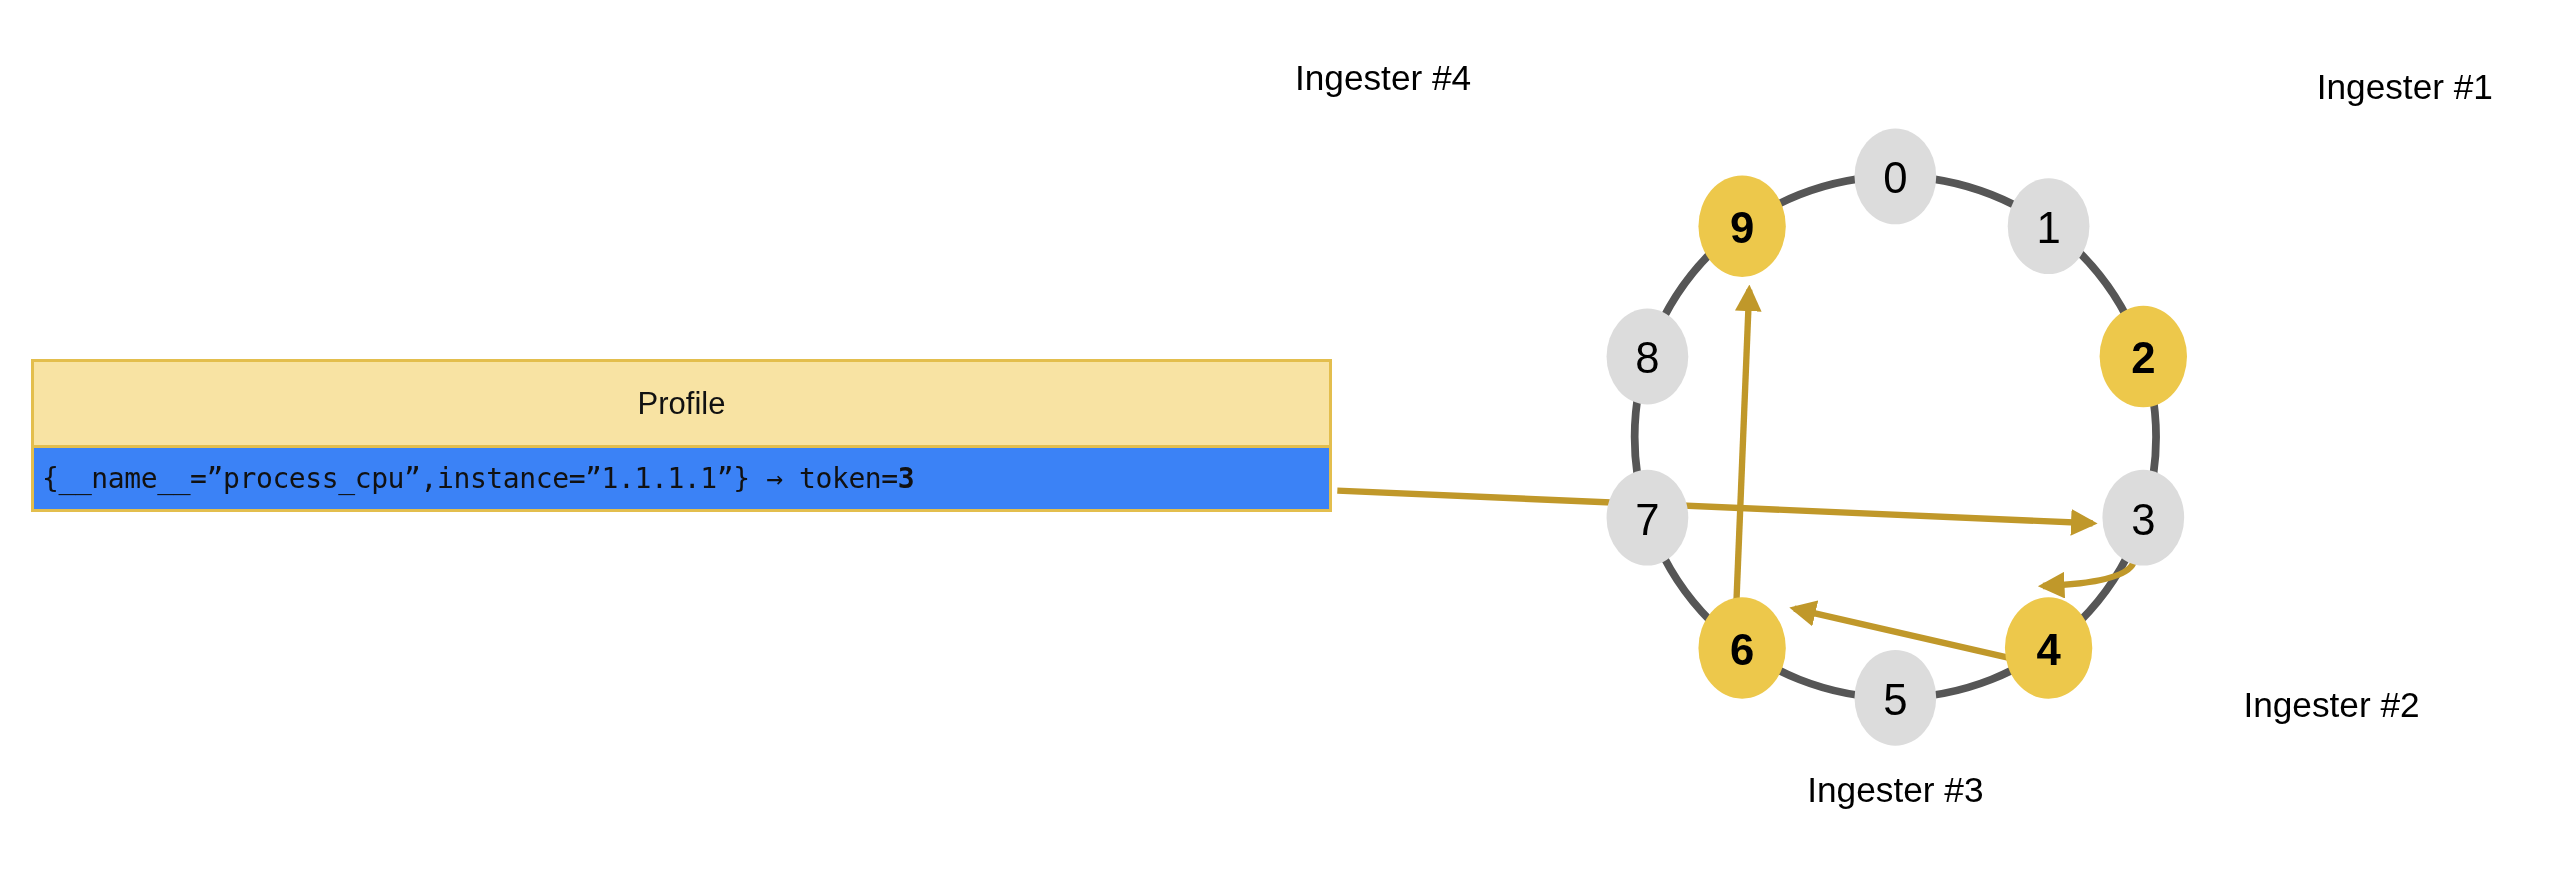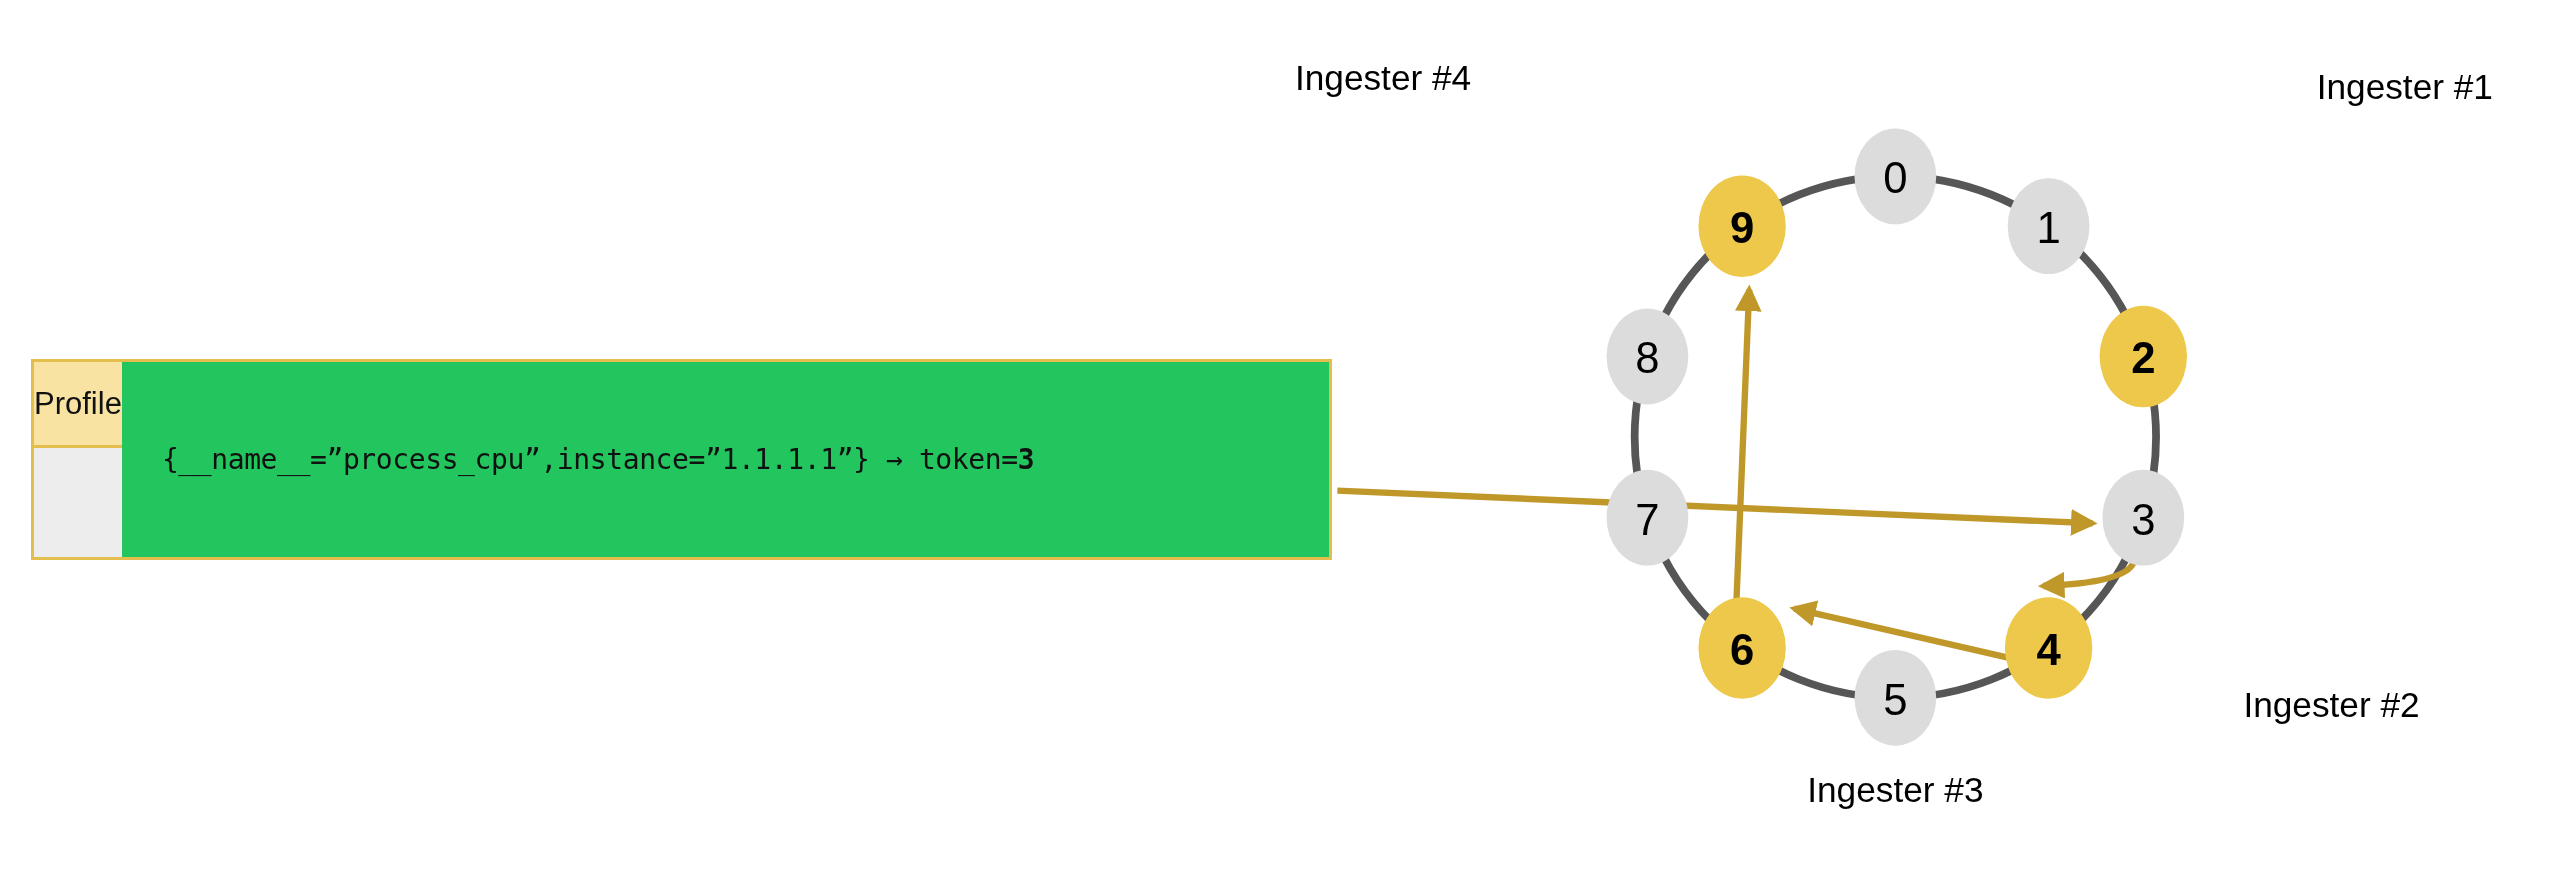--- a/index.html
+++ b/index.html
@@ -15,44 +15,44 @@
     overflow: hidden;
     font-family: "Liberation Sans", sans-serif;
   }
 
   
   #profile-card {
     position: absolute;
     left: 31px;
     top: 359px;
     width: 1301px;
-    height: 201px;
+    height: 153px;
     border: 3.5px solid #E3BE4D;
     box-sizing: border-box;
     background: #EDEDED;
     display: flex;
-    flex-direction: row;
+    flex-direction: column;
   }
   #profile-header {
     background: #F8E3A3;
     border-bottom: 3.5px solid #E3BE4D;
     height: 83px;
     display: flex;
     align-items: center;
     justify-content: center;
     color: #111111;
     font-size: 31px;
     font-family: "Liberation Sans", sans-serif;
   }
   #profile-body {
     flex: 1;
     display: flex;
     align-items: center;
-    padding-left: 40px;
-    background: #22c55e;
+    padding-left: 8px;
+    background: #3b82f6;
   }
   #profile-expr {
     font-family: "DejaVu Sans Mono", monospace;
     font-size: 28px;
     color: #111111;
     white-space: pre;
     letter-spacing: -0.4px;
   }
   #profile-expr b { font-weight: 700; }
 

